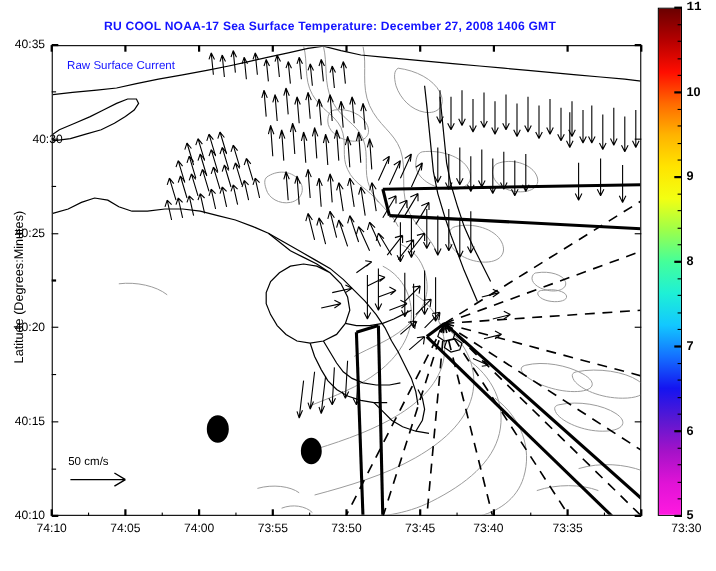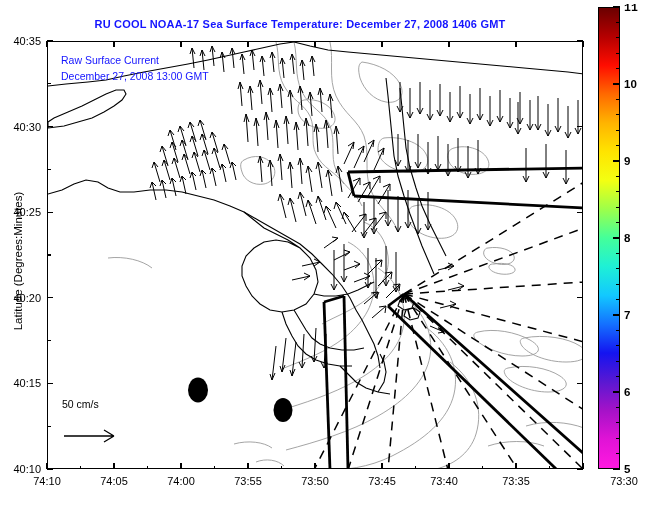--- a/index.html
+++ b/index.html
@@ -13,21 +13,21 @@
 
   
   #plotbox{position:absolute;left:47px;top:41px;width:536px;height:428px;
            border:1.4px solid #000;box-sizing:border-box;background:#fff;overflow:hidden;}
   #plotsvg{position:absolute;left:0;top:0;}
 
   .annot{position:absolute;color:#1414ff;font-size:10.5px;white-space:nowrap;}
   .annot1{left:13px;top:12px;}
   .annot2{left:13px;top:28px;}
 
-  .scaletxt{position:absolute;left:14px;top:356px;color:#000;font-size:10.5px;white-space:nowrap;}
+  .scaletxt{position:absolute;left:14px;top:372px;color:#000;font-size:10.5px;white-space:nowrap;}
 
   
   .tick{position:absolute;background:#000;}
   .xmaj{width:1.4px;height:6px;}
   .xmin{width:1.2px;height:3.5px;}
   .ymaj{height:1.4px;width:6px;}
   .ymin{height:1.2px;width:3.5px;}
 
   .xlab{position:absolute;font-size:11px;color:#000;transform:translateX(-50%);white-space:nowrap;}
   .ylab{position:absolute;font-size:11px;color:#000;transform:translateY(-50%);white-space:nowrap;text-align:right;}
@@ -330,21 +330,20 @@
         <ellipse cx="150" cy="348" rx="10" ry="12.5"></ellipse>
         <ellipse cx="235" cy="368" rx="9.5" ry="12"></ellipse>
       </g>
 
       <g stroke="#000000" fill="none" stroke-width="1.3">
         <path d="M16,394 L66,394 M66,394 L56,388 M66,394 L56,400"></path>
       </g>
     </svg>
 
     <div class="annot annot1">Raw Surface Current</div>
-    <div class="annot annot2">December 27, 2008 13:00 GMT</div>
 
     <div class="scaletxt">50 cm/s</div>
   </div>
 
   <div id="axes-layer">
       <div class="tick xmaj" style="left: 46.3px; top: 463px;"></div>
       <div class="tick xmaj" style="left: 46.3px; top: 41px;"></div>
       <div class="xlab" style="left: 47px; top: 475px;">74:10</div>
       <div class="tick xmin" style="left: 79.9px; top: 465.5px;"></div>
       <div class="tick xmaj" style="left: 113.3px; top: 463px;"></div>
@@ -377,21 +376,21 @@
       <div class="tick xmin" style="left: 548.9px; top: 465.5px;"></div>
       <div class="tick xmaj" style="left: 582.3px; top: 463px;"></div>
       <div class="tick xmaj" style="left: 582.3px; top: 41px;"></div>
       <div class="xlab" style="left: 583px; top: 475px; margin-left: 41px;">73:30</div>
       <div class="tick ymaj" style="left: 47px; top: 40.3px;"></div>
       <div class="tick ymaj" style="left: 577px; top: 40.3px;"></div>
       <div class="ylab" style="left: 1px; top: 41px; width: 40px;">40:35</div>
       <div class="tick ymin" style="left: 47px; top: 83.2px;"></div>
       <div class="tick ymaj" style="left: 47px; top: 125.9px;"></div>
       <div class="tick ymaj" style="left: 577px; top: 125.9px;"></div>
-      <div class="ylab" style="left: 1px; top: 126.6px; width: 40px;">40:30</div>
+      <div class="ylab" style="left: 1px; top: 126.6px; width: 56px;">40:30</div>
       <div class="tick ymin" style="left: 47px; top: 168.8px;"></div>
       <div class="tick ymaj" style="left: 47px; top: 211.5px;"></div>
       <div class="tick ymaj" style="left: 577px; top: 211.5px;"></div>
       <div class="ylab" style="left: 1px; top: 212.2px; width: 40px;">40:25</div>
       <div class="tick ymin" style="left: 47px; top: 254.4px;"></div>
       <div class="tick ymaj" style="left: 47px; top: 297.1px;"></div>
       <div class="tick ymaj" style="left: 577px; top: 297.1px;"></div>
       <div class="ylab" style="left: 1px; top: 297.8px; width: 40px;">40:20</div>
       <div class="tick ymin" style="left: 47px; top: 340px;"></div>
       <div class="tick ymaj" style="left: 47px; top: 382.7px;"></div>

